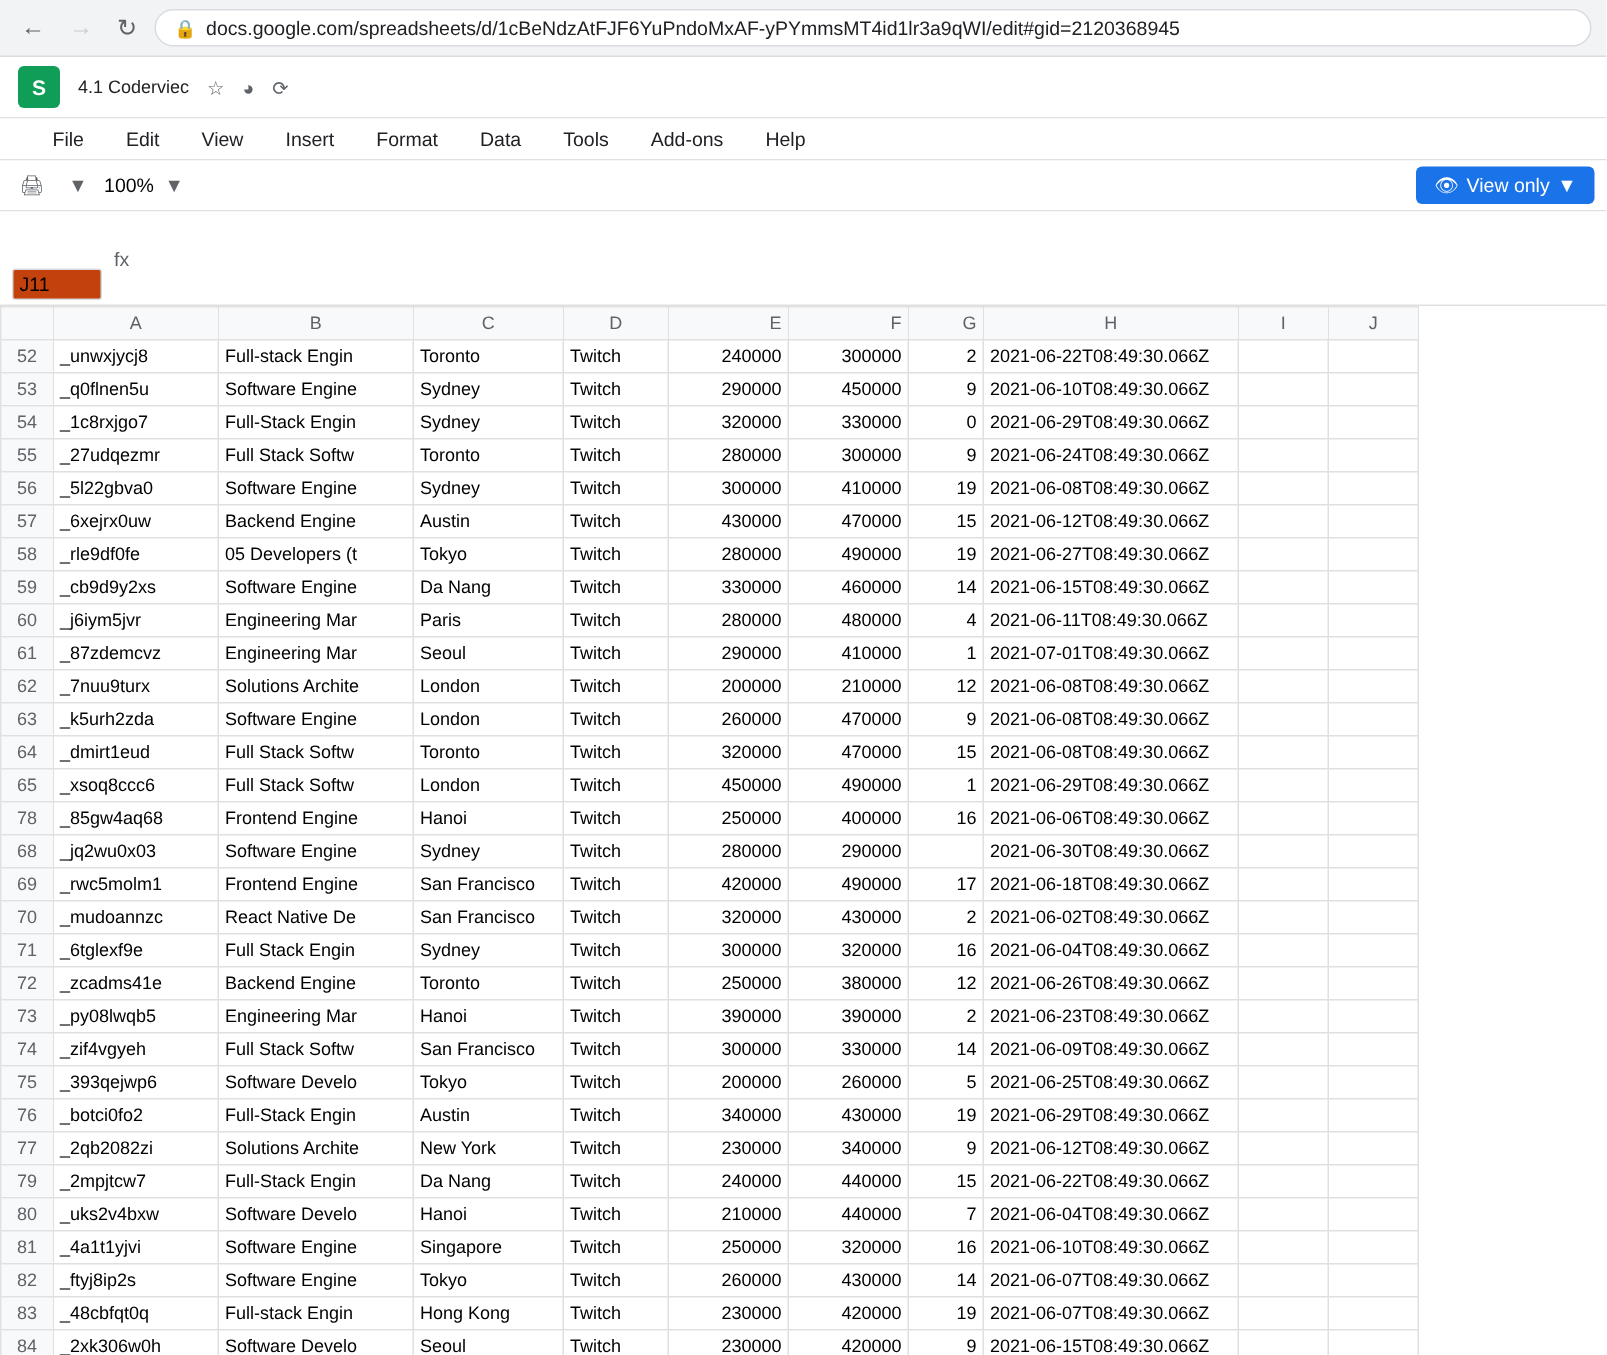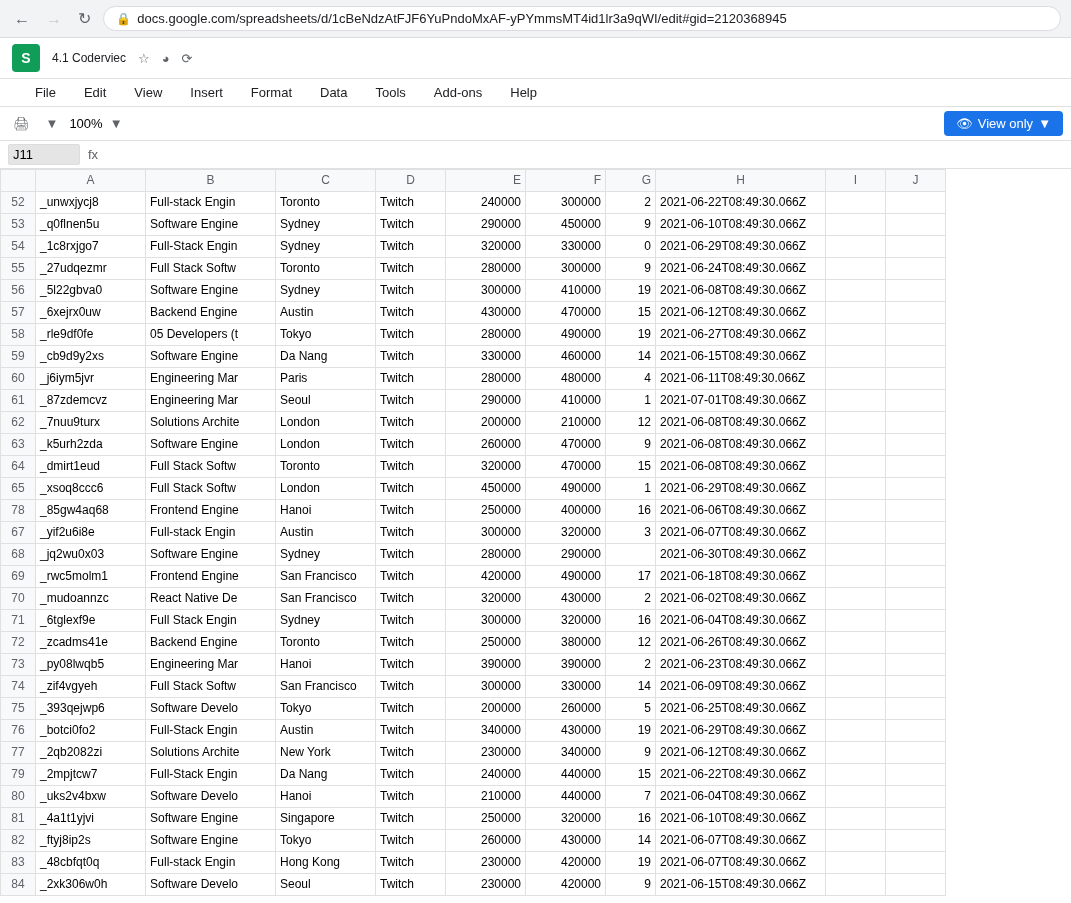--- a/index.html
+++ b/index.html
@@ -114,27 +114,28 @@
     
     .formula-bar {
       background: #fff;
       padding: 3px 8px;
       display: flex;
       align-items: center;
       gap: 8px;
       border-bottom: 1px solid #e0e0e0;
     }
     .cell-ref {
-      width: 72px;
+      width: 60px;
       border: none;
-      background: #e5e5e5;
+      background: #c2410c;
       padding: 2px 4px;
       font-size: 13px;
       border: 1px solid #dadce0;
       border-radius: 2px;
+      margin-top: 35px;
     }
     .fx-icon { color: #5f6368; font-size: 13px; }
     .formula-input { flex: 1; border: none; font-size: 13px; outline: none; }
 
     
     .spreadsheet-container {
       overflow: auto;
       height: calc(100vh - 170px);
     }
     table {
@@ -453,33 +454,20 @@
           <td class="col-c">Hanoi</td>
           <td class="col-d">Twitch</td>
           <td class="col-e num">250000</td>
           <td class="col-f num">400000</td>
           <td class="col-g num">16</td>
           <td class="col-h">2021-06-06T08:49:30.066Z</td>
           <td class="col-i"></td>
           <td class="col-j"></td>
         </tr>
         <tr>
-          <td class="row-header">67</td>
-          <td class="col-a">_yif2u6i8e</td>
-          <td class="col-b">Full-stack Engin</td>
-          <td class="col-c">Austin</td>
-          <td class="col-d">Twitch</td>
-          <td class="col-e num">300000</td>
-          <td class="col-f num">320000</td>
-          <td class="col-g num">3</td>
-          <td class="col-h">2021-06-07T08:49:30.066Z</td>
-          <td class="col-i"></td>
-          <td class="col-j"></td>
-        </tr>
-        <tr>
           <td class="row-header">68</td>
           <td class="col-a">_jq2wu0x03</td>
           <td class="col-b">Software Engine</td>
           <td class="col-c">Sydney</td>
           <td class="col-d">Twitch</td>
           <td class="col-e num">280000</td>
           <td class="col-f num">290000</td>
           <td class="col-g num"></td>
           <td class="col-h">2021-06-30T08:49:30.066Z</td>
           <td class="col-i"></td>

